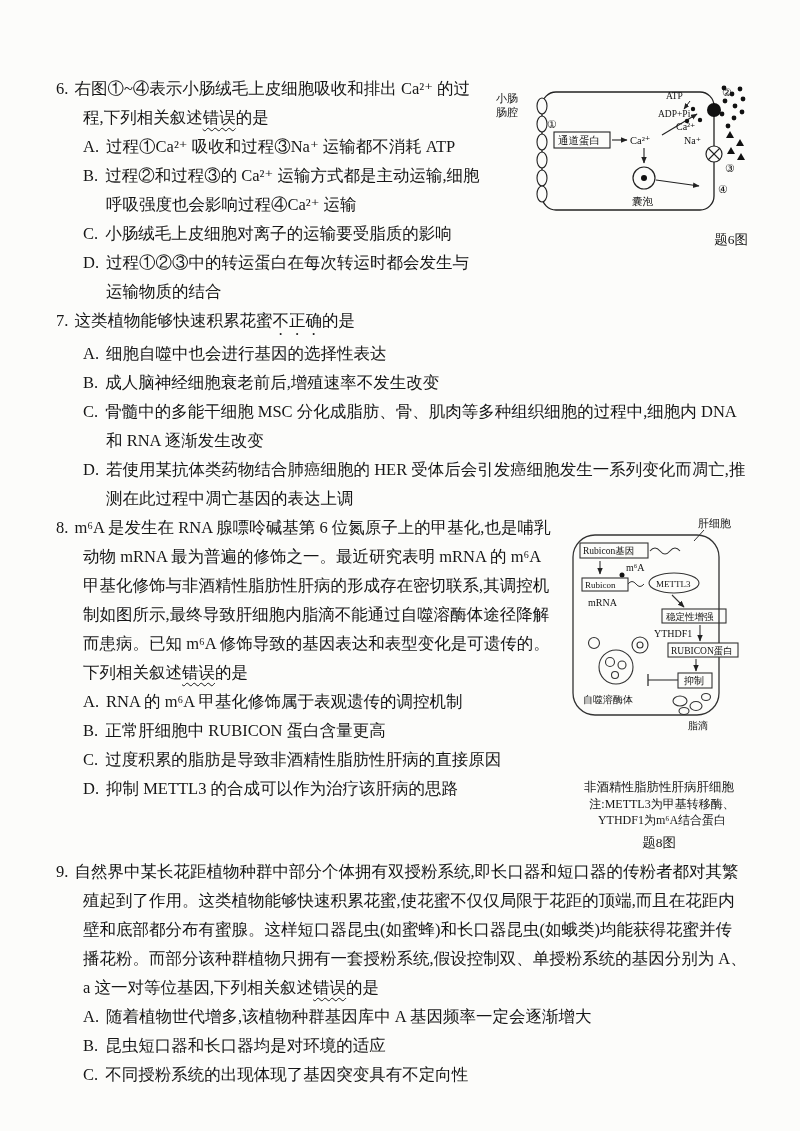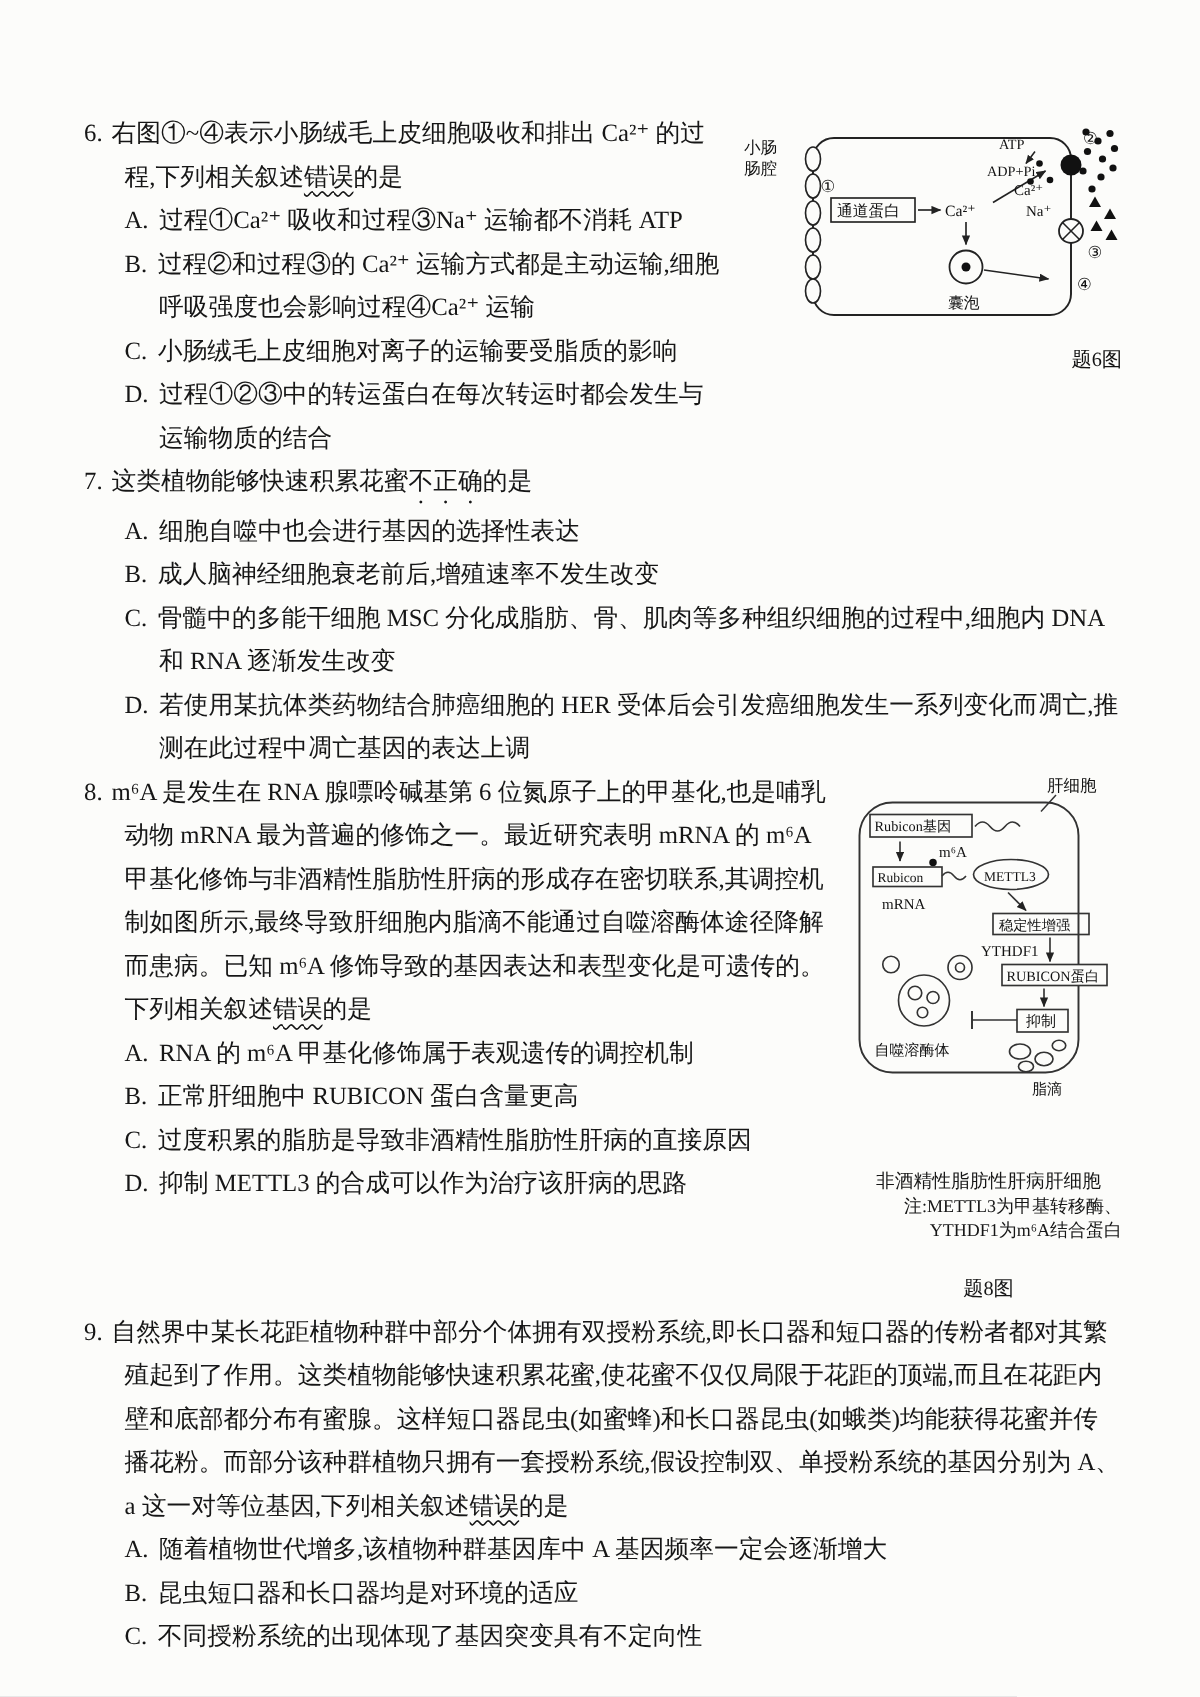--- a/index.html
+++ b/index.html
@@ -16,22 +16,22 @@
   .qnum { margin-right: 6px; }
   .option { margin-left: 27px; padding-left: 23px; text-indent: -23px; }
   .olabel { margin-right: 7px; }
   .wavy { text-decoration: underline; text-decoration-style: wavy; text-decoration-thickness: 1px; text-underline-offset: 4px; text-align: right; }
   .dots { -webkit-text-emphasis: dot; -webkit-text-emphasis-position: under right; text-emphasis: dot; text-emphasis-position: under right; }
   figure { margin: 0; }
   .fig6 { float: right; width: 254px; margin: 6px 0 4px 12px; }
   .fig8 { float: right; width: 178px; margin: 2px 0 4px 10px; }
   figcaption { text-align: right; font-size: 13.5px; line-height: 20px; color: #111; margin-top: 2px; }
   .fig8 .note-title { font-size: 12.5px; line-height: 17px; text-align: center; margin-top: 40px; }
-  .fig8 .note-line { font-size: 12px; line-height: 16px; text-align: right; padding-left: 6px; }
-  .fig8 .figcap2 { text-align: center; font-size: 13.5px; line-height: 20px; margin-top: 21px; }
+  .fig8 .note-line { font-size: 12px; line-height: 16px; text-align: center; padding-left: 6px; }
+  .fig8 .figcap2 { text-align: center; font-size: 13.5px; line-height: 20px; margin-top: 5px; }
   svg { display: block; }
   svg text { font-family: "Liberation Serif", "DejaVu Serif", serif; fill: #111; }
 </style>
 </head>
 <body>
 
 <div class="page">
   <div class="content">
 
     <section class="question">

